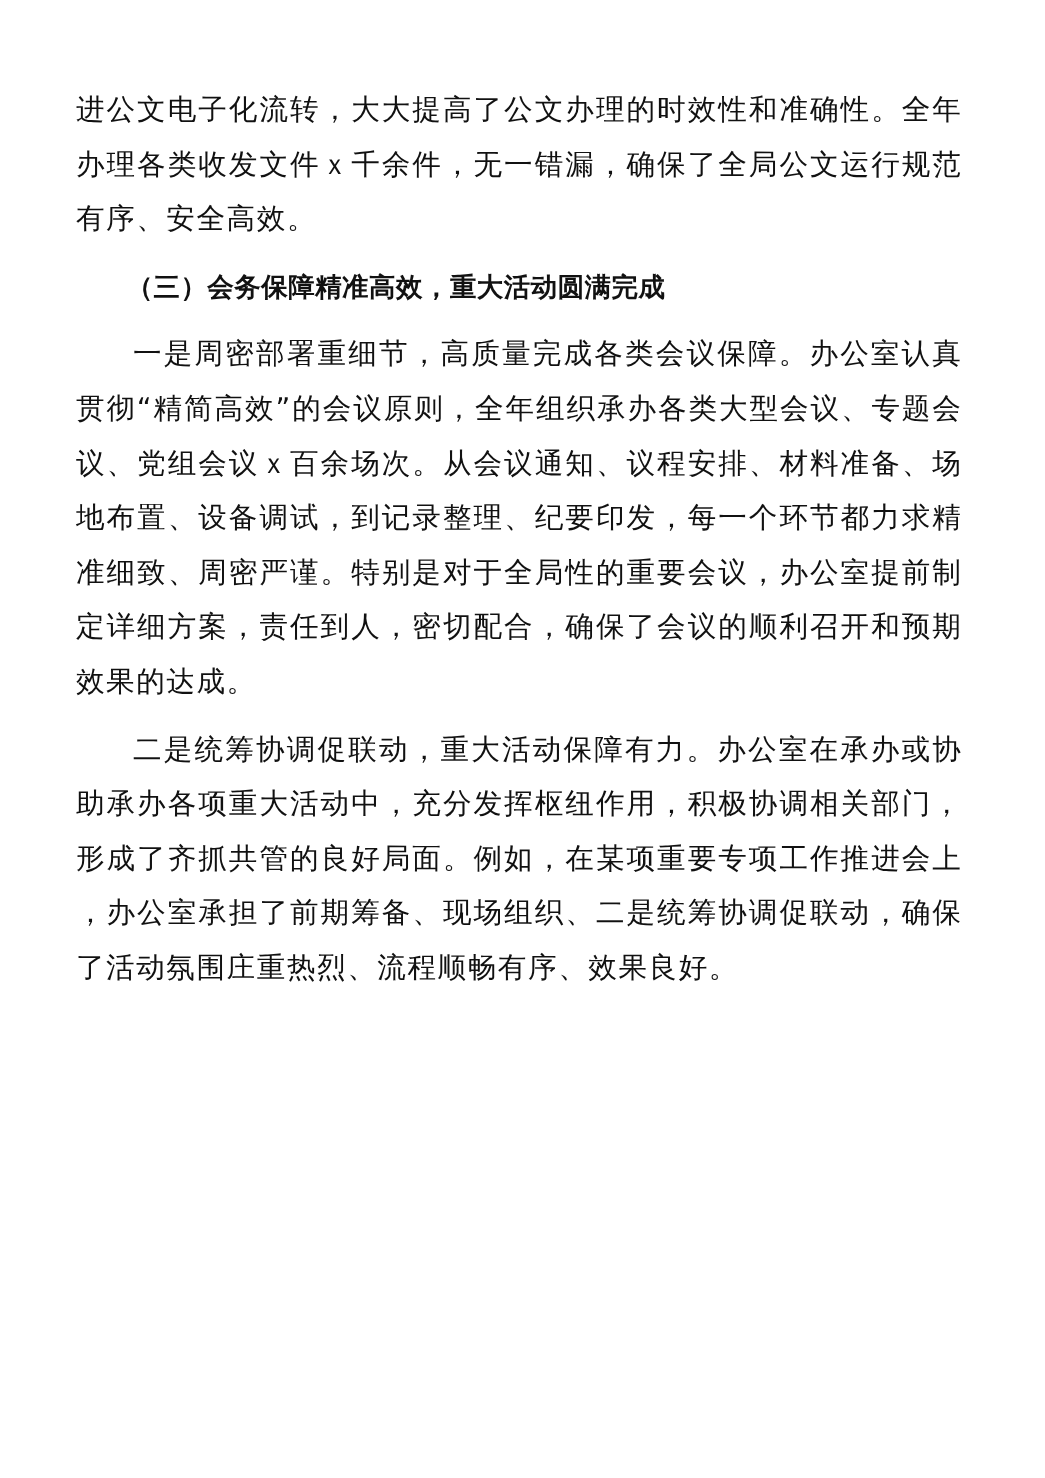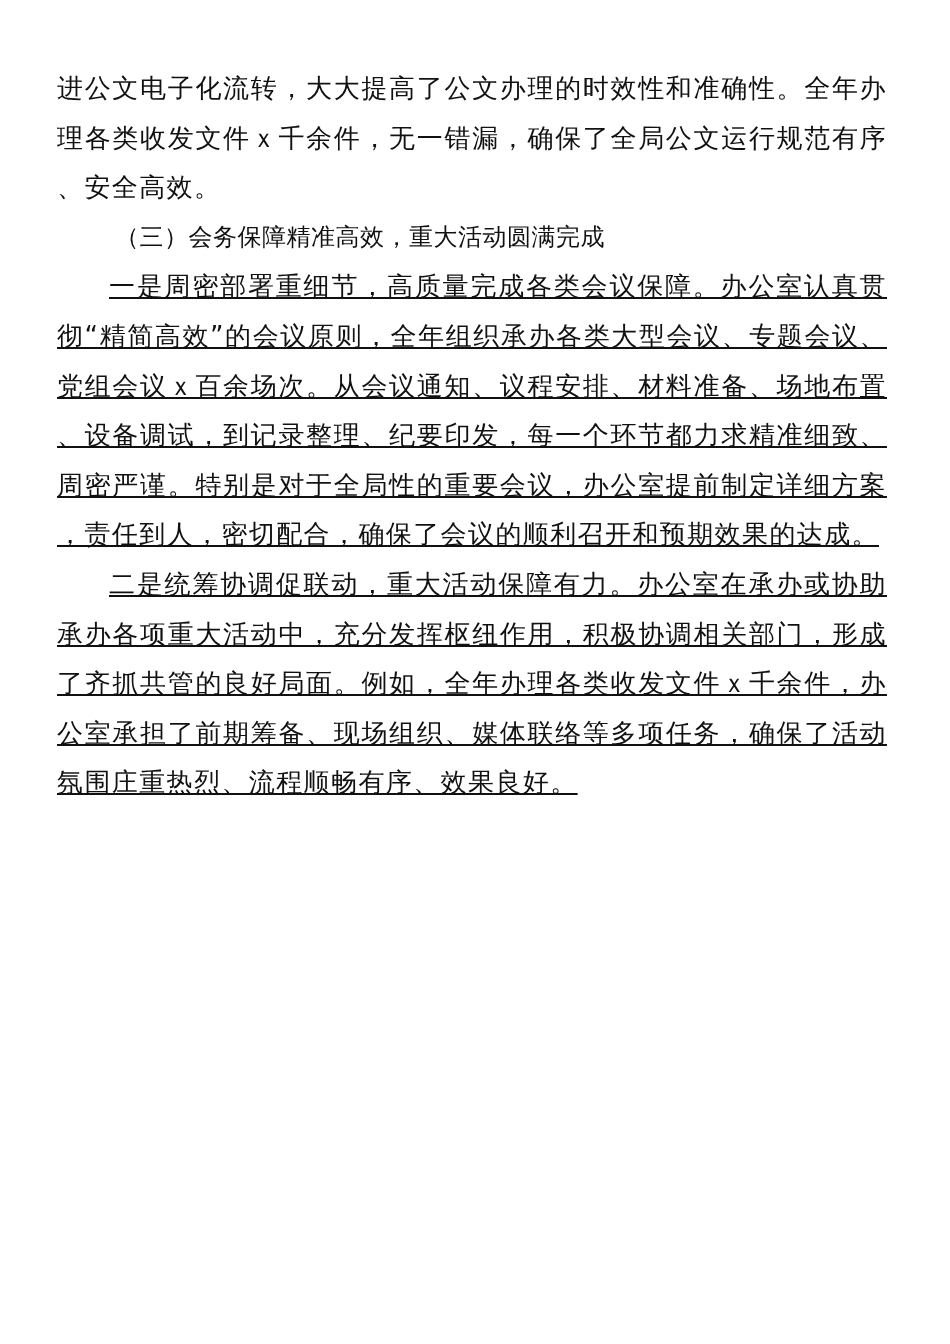--- a/index.html
+++ b/index.html
@@ -15,44 +15,43 @@
       font-family: "DejaVu Sans", "Liberation Sans", sans-serif;
       color: #111111;
     }
     .page {
       position: absolute;
       left: 57px;
       top: 64px;
       width: 830px;
     }
     .para {
-      margin: 0;
+      margin: 12px;
       font-size: 26px;
       line-height: 49.6px;
       letter-spacing: 1.4px;
       text-align: justify;
       text-justify: inter-ideograph;
       word-break: break-all;
       line-break: anywhere;
     }
     .indent {
       text-indent: 52px;
-      text-decoration: underline;
     }
     .heading {
       margin: 0;
       font-size: 24px;
       line-height: 49.6px;
-      font-weight: normal;
+      font-weight: bold;
       letter-spacing: 0.5px;
       padding-left: 58px;
       color: #111111;
     }
   </style>
 </head>
 <body>
 
 <div class="page">
   <p class="para">进公文电子化流转，大大提高了公文办理的时效性和准确性。全年办理各类收发文件ｘ千余件，无一错漏，确保了全局公文运行规范有序、安全高效。</p>
   <h3 class="heading">（三）会务保障精准高效，重大活动圆满完成</h3>
   <p class="para indent">一是周密部署重细节，高质量完成各类会议保障。办公室认真贯彻“精简高效”的会议原则，全年组织承办各类大型会议、专题会议、党组会议ｘ百余场次。从会议通知、议程安排、材料准备、场地布置、设备调试，到记录整理、纪要印发，每一个环节都力求精准细致、周密严谨。特别是对于全局性的重要会议，办公室提前制定详细方案，责任到人，密切配合，确保了会议的顺利召开和预期效果的达成。</p>
-  <p class="para indent">二是统筹协调促联动，重大活动保障有力。办公室在承办或协助承办各项重大活动中，充分发挥枢纽作用，积极协调相关部门，形成了齐抓共管的良好局面。例如，全年办理各类收发文件ｘ千余件，办公室承担了前期筹备、现场组织、媒体联络等多项任务，确保了活动氛围庄重热烈、流程顺畅有序、效果良好。</p>
+  <p class="para indent">二是统筹协调促联动，重大活动保障有力。办公室在承办或协助承办各项重大活动中，充分发挥枢纽作用，积极协调相关部门，形成了齐抓共管的良好局面。例如，在某项重要专项工作推进会上，办公室承担了前期筹备、现场组织、二是统筹协调促联动，确保了活动氛围庄重热烈、流程顺畅有序、效果良好。</p>
 </div>
 
 </body></html>

